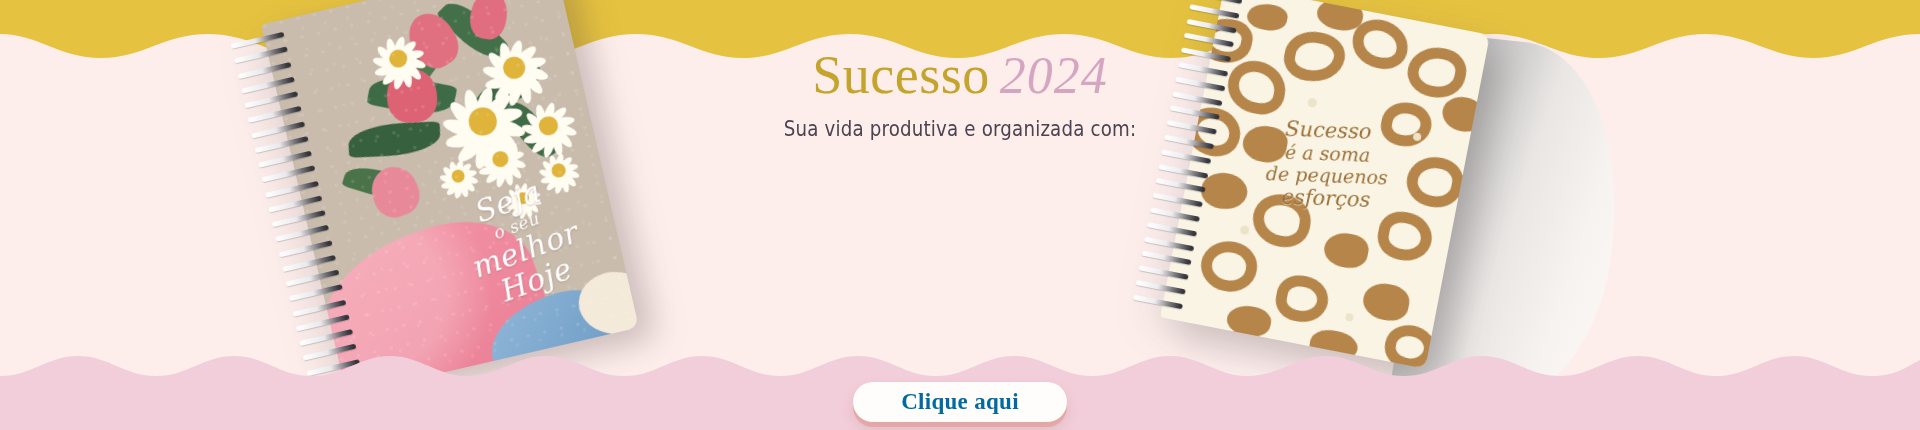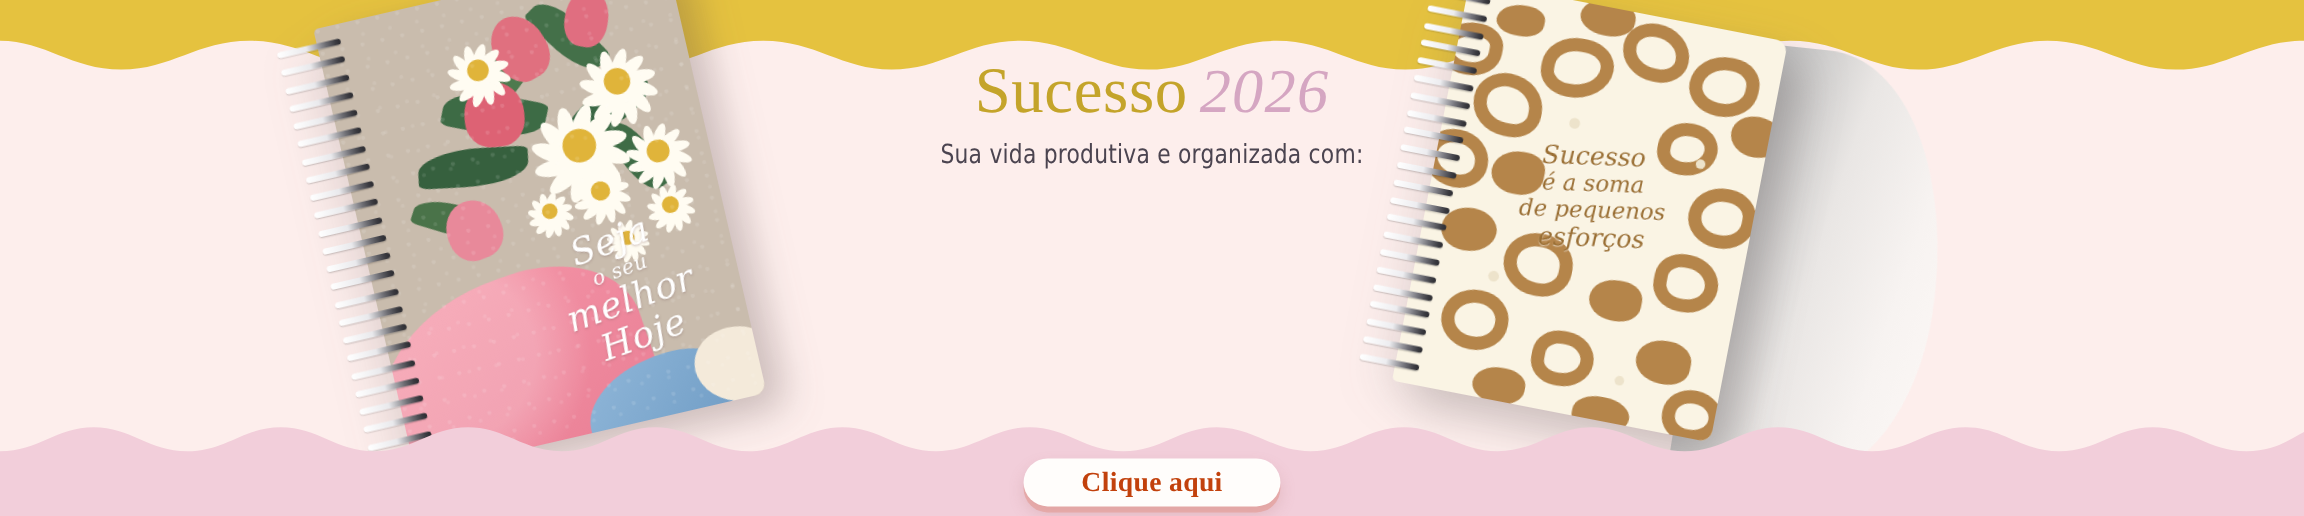--- a/index.html
+++ b/index.html
@@ -266,21 +266,21 @@
     display:inline-flex; align-items:center; justify-content:center;
     min-width:214px; height:40px;
     padding:16px 28px;
     border:none; cursor:pointer;
     background:#FFFDFB;
     border-radius:22px;
     box-shadow:0 5px 0 rgba(226,150,140,.55), 0 7px 12px rgba(180,120,115,.25);
     font-family:"Liberation Serif", serif;
     font-weight:bold;
     font-size:23px;
-    color:#c2410c;
+    color:#0369a1;
     letter-spacing:.3px;
   }
 </style>
 </head>
 <body>
 
 <div class="banner">
 
   <div class="planner-left">
     <div class="pl-cover">
@@ -573,21 +573,21 @@
                C1669,4 1684,24 1716,24
                C1748,24 1763,4 1794,4
                C1825,4 1840,24 1872,24
                C1896,24 1908,14 1920,8
                L1920,78 L0,78 Z" fill="#F2CEDA"></path>
     </svg>
   </div>
 
   <div class="center">
     <div class="headline">
-      <span class="word">Sucesso</span><span class="year">2026</span>
+      <span class="word">Sucesso</span><span class="year">2024</span>
     </div>
     <div class="sub">Sua vida produtiva e organizada com:</div>
   </div>
 
   <div class="cta-wrap">
     <button class="cta">Clique aqui</button>
   </div>
 
 </div>
 

